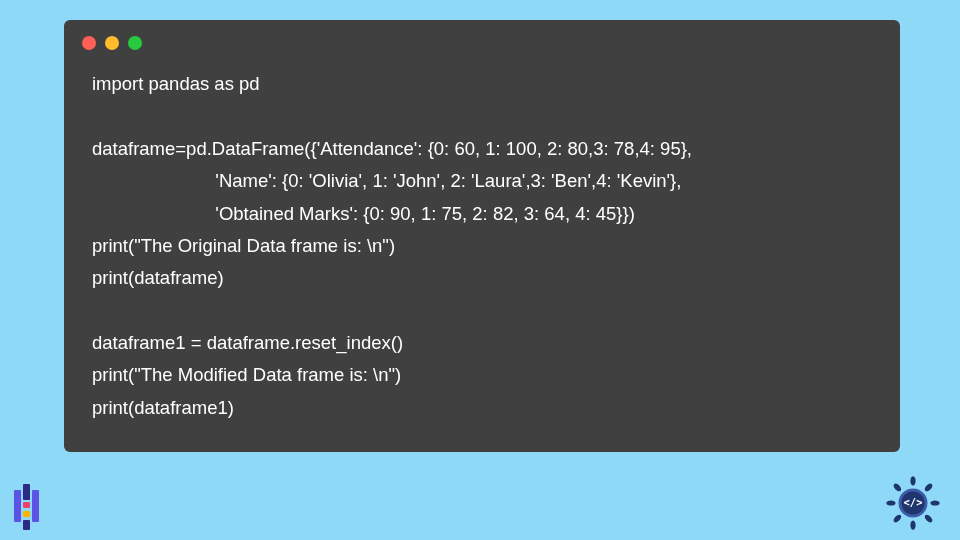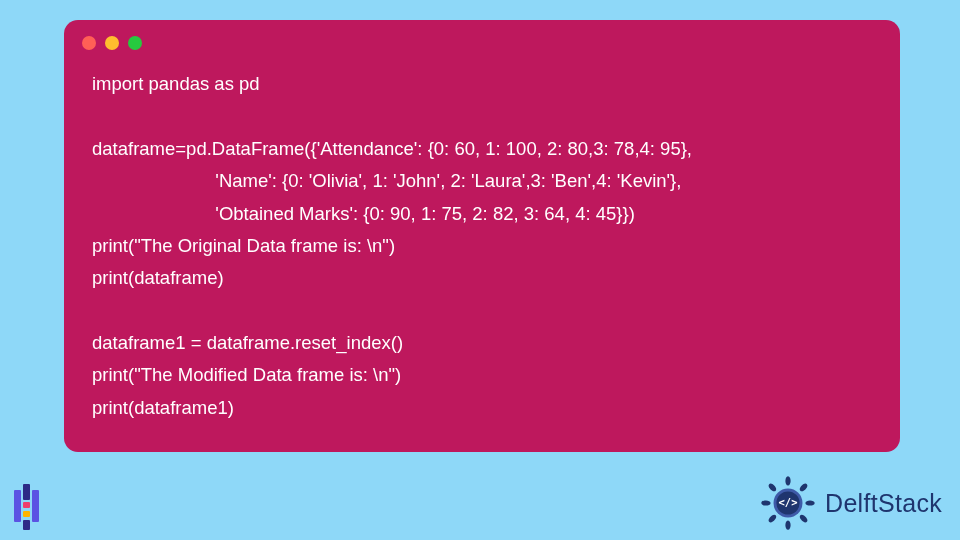--- a/index.html
+++ b/index.html
@@ -13,22 +13,22 @@
       background: #8ed8f8;
       position: relative;
       font-family: -apple-system, BlinkMacSystemFont, "Segoe UI", Helvetica, Arial, sans-serif;
       overflow: hidden;
     }
     .code-window {
       position: absolute;
       top: 20px;
       left: 64px;
       right: 60px;
-      background: #be185d;
-      border-radius: 14px;
+      background: #404040;
+      border-radius: 6px;
       padding-bottom: 24px;
     }
     .window-dots {
       display: flex;
       gap: 9px;
       padding: 16px 18px 10px 18px;
     }
     .dot {
       width: 14px;
       height: 14px;
@@ -124,14 +124,13 @@
         <path d="M0,-46 C6,-46 6,-30 0,-30 C-6,-30 -6,-46 0,-46 Z" transform="rotate(180)"></path>
         <path d="M0,-46 C6,-46 6,-30 0,-30 C-6,-30 -6,-46 0,-46 Z" transform="rotate(225)"></path>
         <path d="M0,-46 C6,-46 6,-30 0,-30 C-6,-30 -6,-46 0,-46 Z" transform="rotate(270)"></path>
         <path d="M0,-46 C6,-46 6,-30 0,-30 C-6,-30 -6,-46 0,-46 Z" transform="rotate(315)"></path>
       </g>
       <circle r="25" fill="#3e5aa8"></circle>
       <circle r="20" fill="#1f356e"></circle>
       <text x="0" y="6" text-anchor="middle" fill="#ffffff" font-size="18" font-family="monospace" font-weight="bold">&lt;/&gt;</text>
     </g>
   </svg>
-  <span class="brand-text">DelftStack</span>
 </div>
 
 </body></html>

